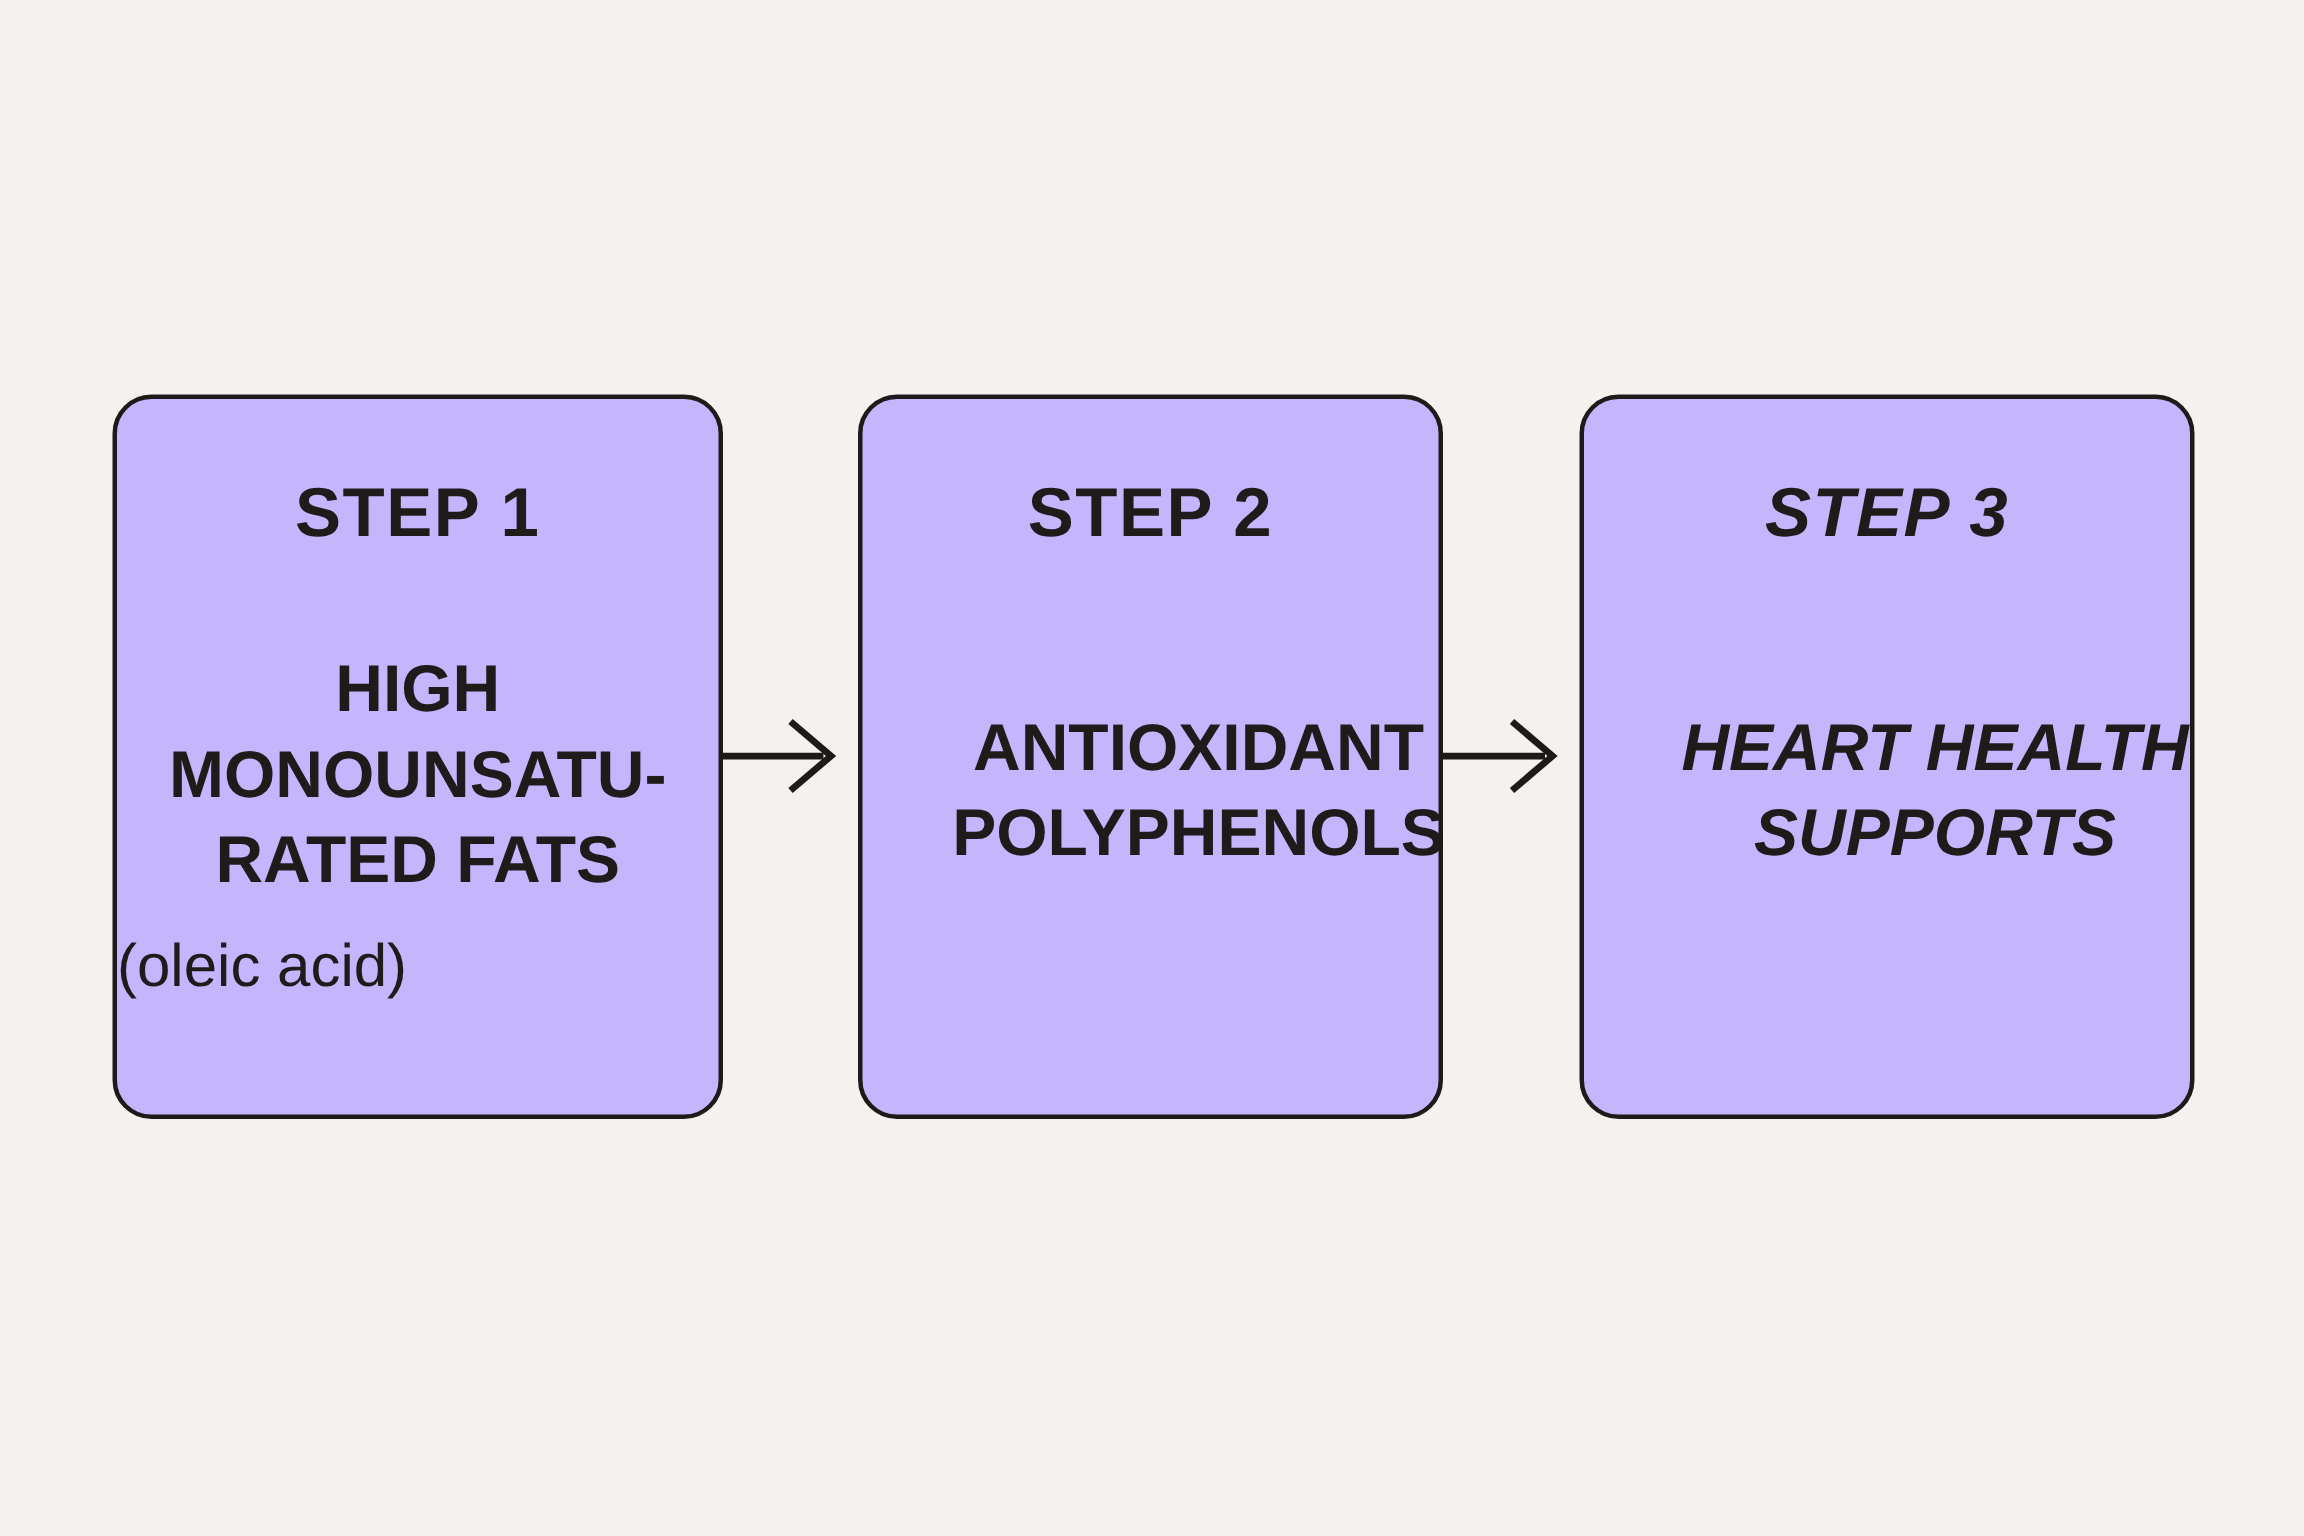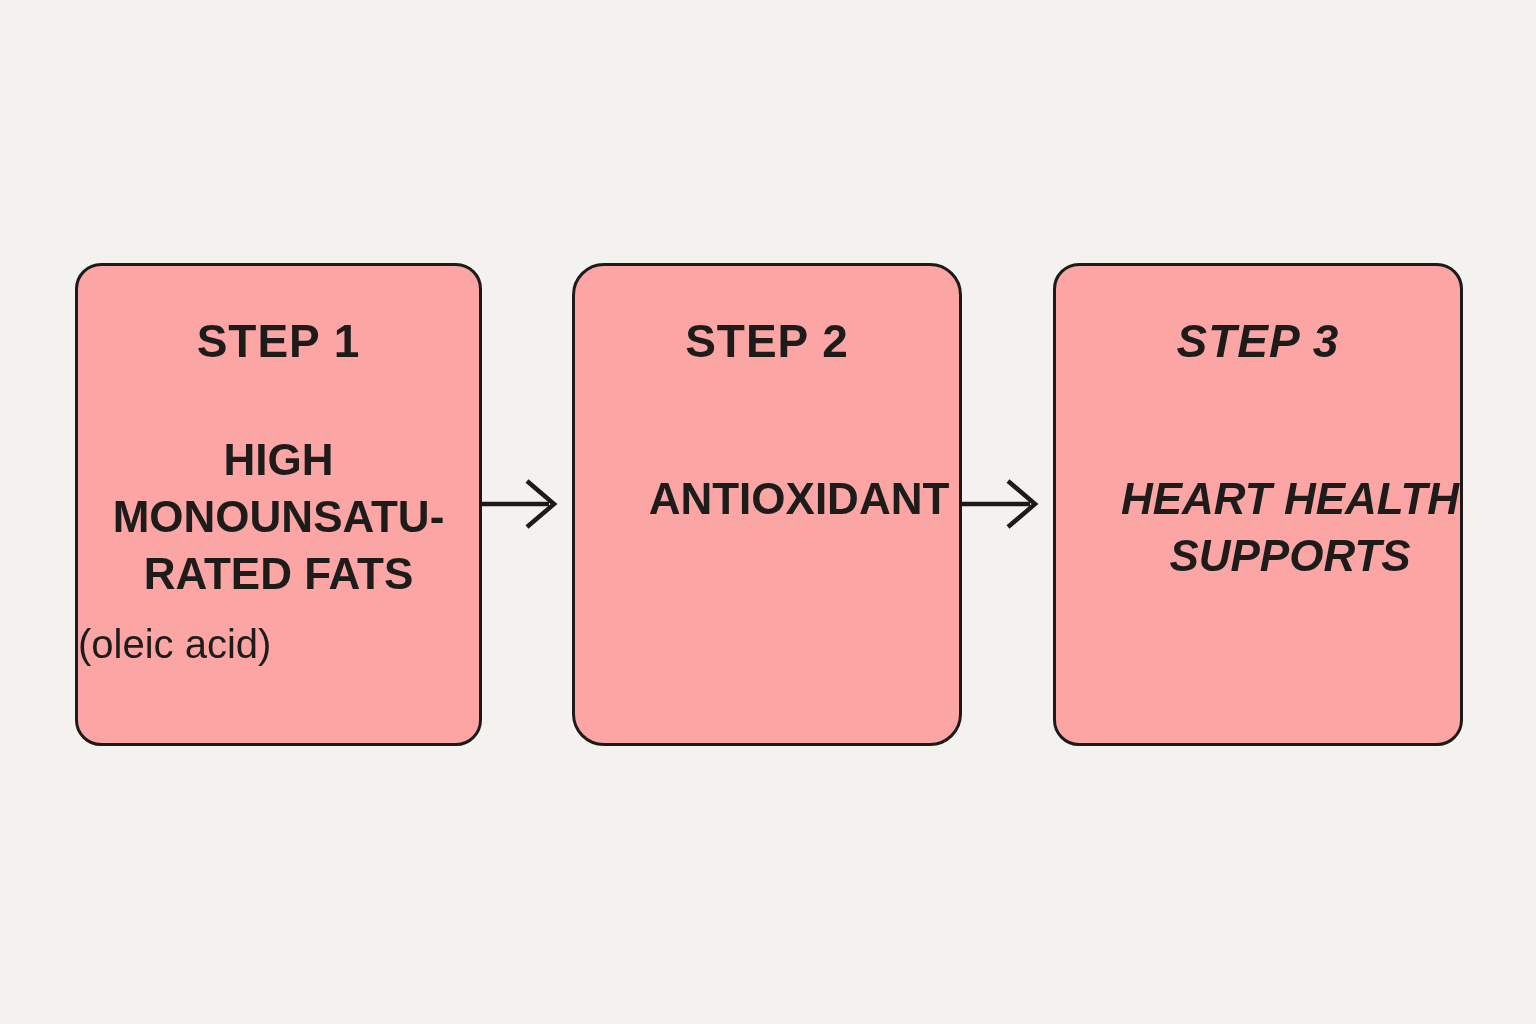--- a/index.html
+++ b/index.html
@@ -12,27 +12,27 @@
     height: 1024px;
     background: #f4f2ee;
     font-family: "Liberation Sans", sans-serif;
     color: #1d1c1a;
     overflow: hidden;
   }
   .step-box {
     position: absolute;
     top: 263px;
     height: 483px;
-    background: #fca5a5;
+    background: #c4b5fd;
     border: 3px solid #1c1b19;
     border-radius: 26px;
     box-sizing: border-box;
   }
   .box-1 { left: 75px;   width: 407px; }
-  .box-2 { left: 572px;  width: 390px; border-radius: 32px; }
+  .box-2 { left: 572px;  width: 390px; }
   .box-3 { left: 1053px; width: 410px; font-style: italic; }
 
   .step-heading {
     position: absolute;
     top: 48px;
     left: 0;
     width: 100%;
     text-align: center;
     font-size: 46px;
     font-weight: bold;
@@ -89,20 +89,21 @@
     <svg width="78" height="62" viewBox="0 0 78 62" aria-hidden="true">
       <line x1="0" y1="31" x2="68" y2="31" stroke="#1c1b19" stroke-width="4.5" fill="none"></line>
       <polyline points="46,8 73,31 46,54" stroke="#1c1b19" stroke-width="4.5" fill="none"></polyline>
     </svg>
   </div>
 
   <div class="step-box box-2">
     <div class="step-heading">STEP 2</div>
     <div class="step-body">
       <div>ANTIOXIDANT</div>
+      <div>POLYPHENOLS</div>
     </div>
   </div>
 
   <div class="arrow arrow-2">
     <svg width="78" height="62" viewBox="0 0 78 62" aria-hidden="true">
       <line x1="0" y1="31" x2="68" y2="31" stroke="#1c1b19" stroke-width="4.5" fill="none"></line>
       <polyline points="46,8 73,31 46,54" stroke="#1c1b19" stroke-width="4.5" fill="none"></polyline>
     </svg>
   </div>
 

